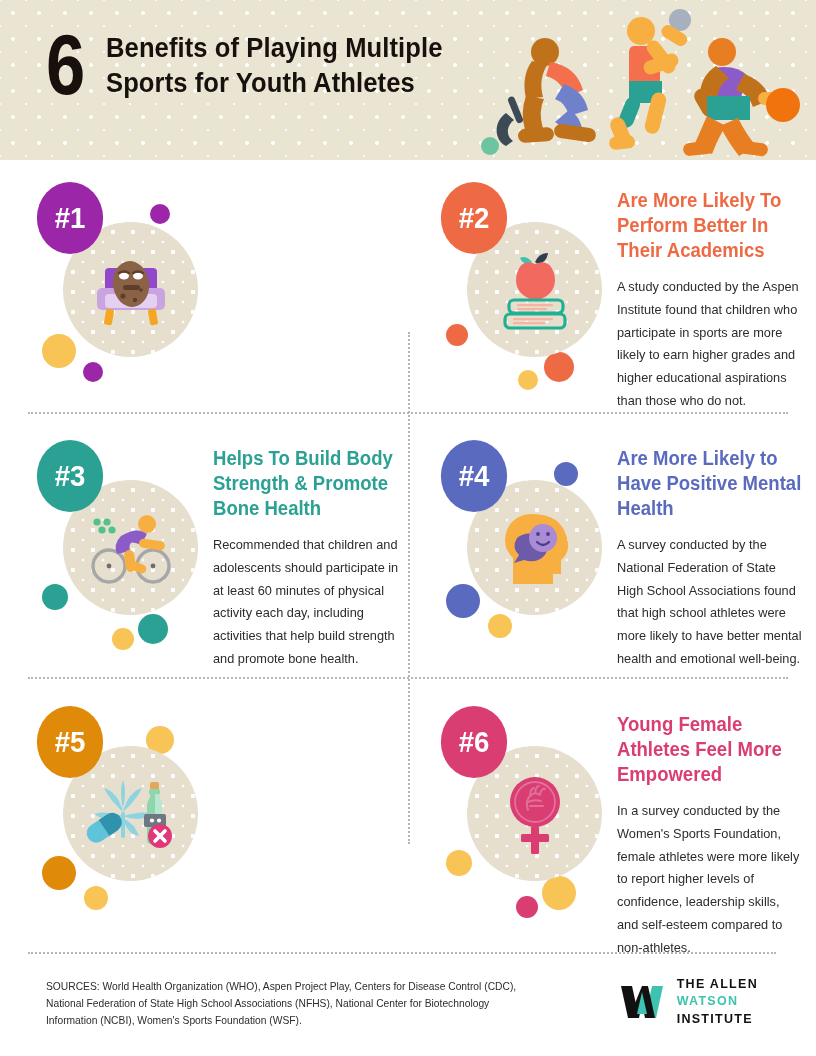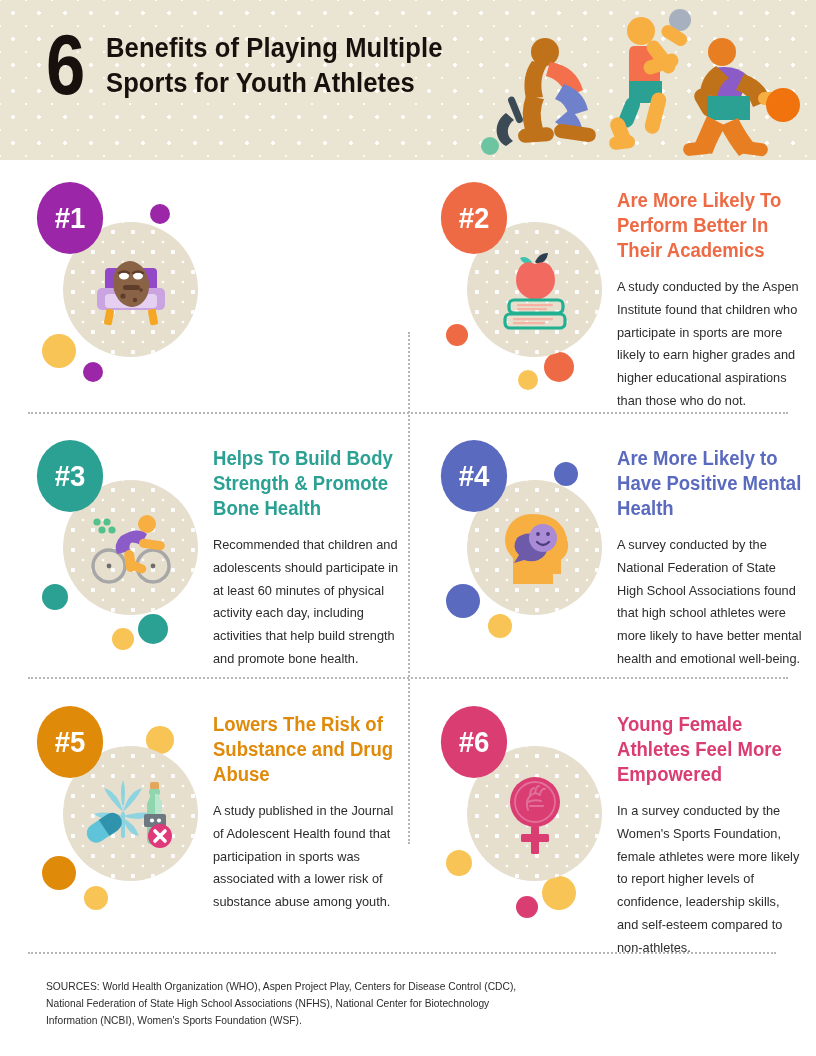--- a/index.html
+++ b/index.html
@@ -333,24 +333,20 @@
             <path d="M74 28 h3 l4 10 v36 q0 4 -4 4 h-3 Z" fill="#B9E6CE"></path>
             <rect x="63" y="48" width="22" height="13" rx="2" fill="#6E7880"></rect>
             <circle cx="71" cy="54.5" r="2.1" fill="#fff"></circle>
             <circle cx="78" cy="54.5" r="2.1" fill="#fff"></circle>
             <circle cx="79" cy="70" r="12" fill="#E0397A"></circle>
             <path d="M74 65 l10 10 M84 65 l-10 10" stroke="#fff" stroke-width="3.6" stroke-linecap="round"></path>
           </svg>
         </div>
         <div class="badge" style="background:#E08A09;">#5</div>
       </div>
-      <div class="card-text">
-        <div class="card-h" style="color:#E08A09;">Lowers The Risk of Substance and Drug Abuse</div>
-        <div class="card-b">A study published in the Journal of Adolescent Health found that participation in sports was associated with a lower risk of substance abuse among youth.</div>
-      </div>
     </div>
 
     <div class="card" style="left:432px; top:538px;">
       <div class="card-art">
         <div class="dot" style="width:26px;height:26px;background:#F8C455;left:14px;top:152px;"></div>
         <div class="dot" style="width:34px;height:34px;background:#F8C455;left:110px;top:178px;"></div>
         <div class="dot" style="width:22px;height:22px;background:#D93D72;left:84px;top:198px;"></div>
         <div class="beige-circle"></div>
         <div class="icon-wrap">
           <svg width="96" height="96" viewBox="0 0 96 96">
@@ -373,15 +369,28 @@
       <div class="card-text">
         <div class="card-h" style="color:#D93D72;">Young Female Athletes Feel More Empowered</div>
         <div class="card-b">In a survey conducted by the Women's Sports Foundation, female athletes were more likely to report higher levels of confidence, leadership skills, and self-esteem compared to non-athletes.</div>
       </div>
     </div>
   </div>
 
   <div class="footer">
     <div class="hdiv-f"></div>
     <div class="sources">SOURCES: World Health Organization (WHO), Aspen Project Play, Centers for Disease Control (CDC), National Federation of State High School Associations (NFHS), National Center for Biotechnology Information (NCBI), Women's Sports Foundation (WSF).</div>
+    <div class="logo">
+      <svg width="46" height="40" viewBox="0 0 46 40">
+        <path d="M2 4 h11 l7 32 h-11 Z" fill="#111111"></path>
+        <path d="M33 4 h11 l-7 32 h-11 Z" fill="#3DC3AF"></path>
+        <path d="M23 4 h6 l7 32 h-10 l-3 -15 -3 15 h-10 Z" fill="#111111"></path>
+        <path d="M23 10 l5 22 h-10 Z" fill="#3DC3AF"></path>
+      </svg>
+      <div class="logo-txt">
+        <div>THE ALLEN</div>
+        <div class="teal">WATSON</div>
+        <div>INSTITUTE</div>
+      </div>
+    </div>
   </div>
 
 </div>
 
 </body></html>

